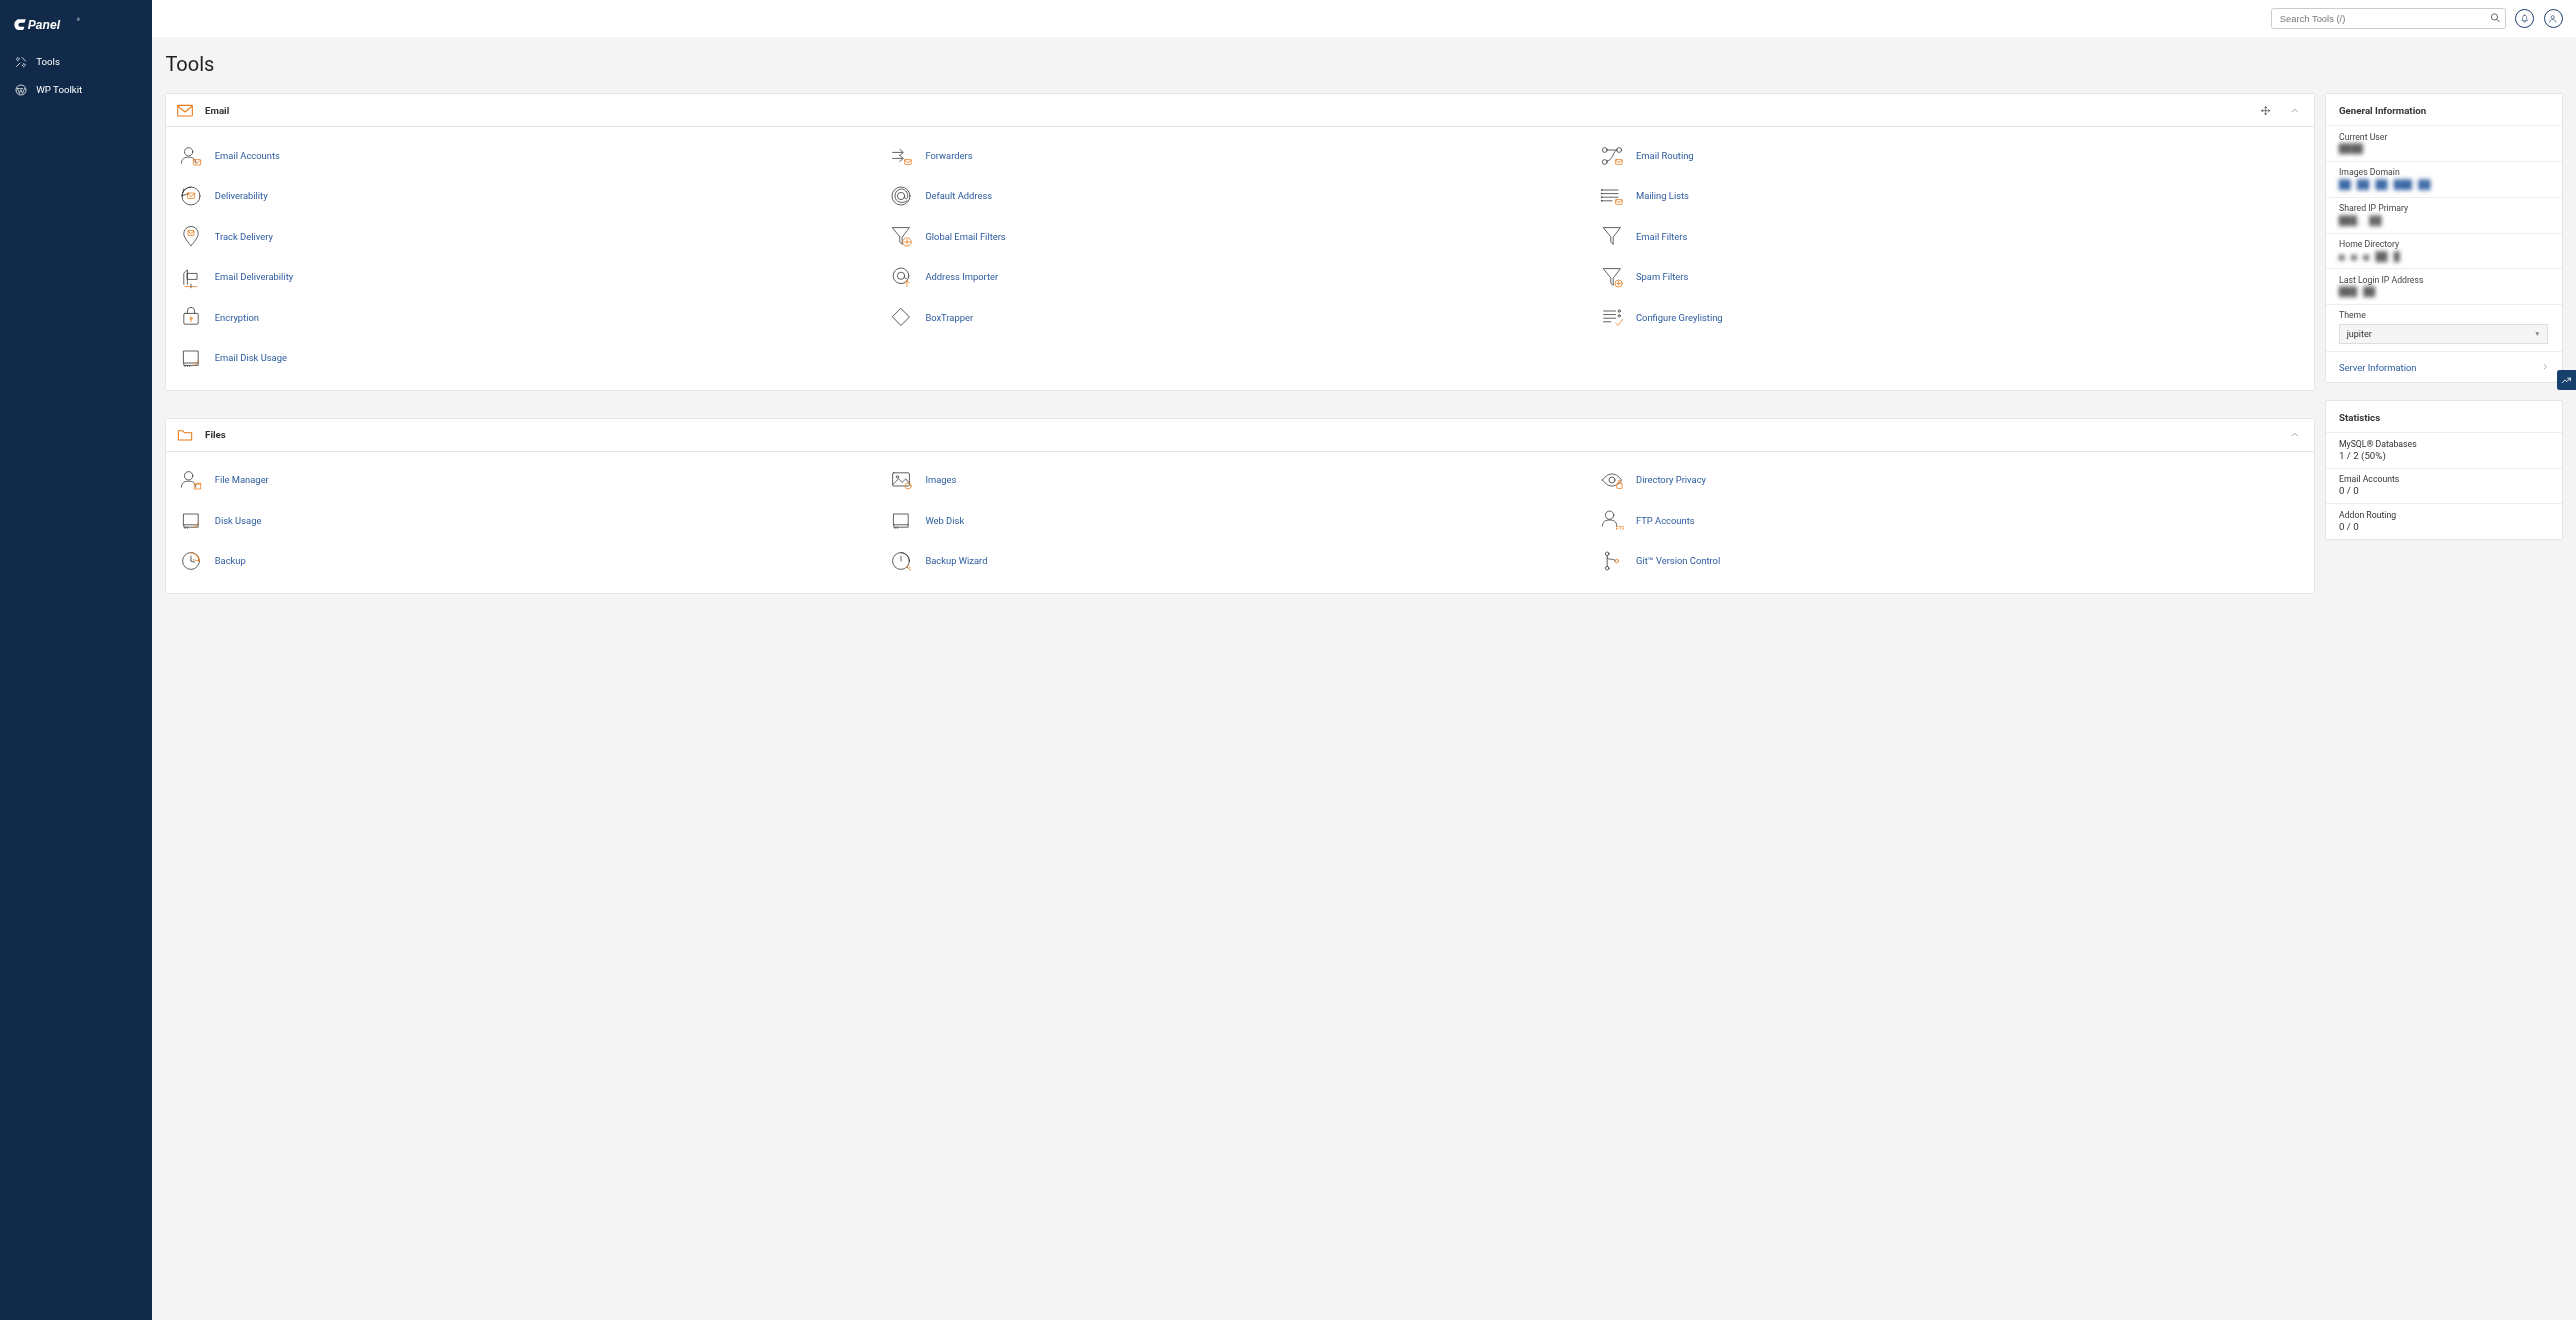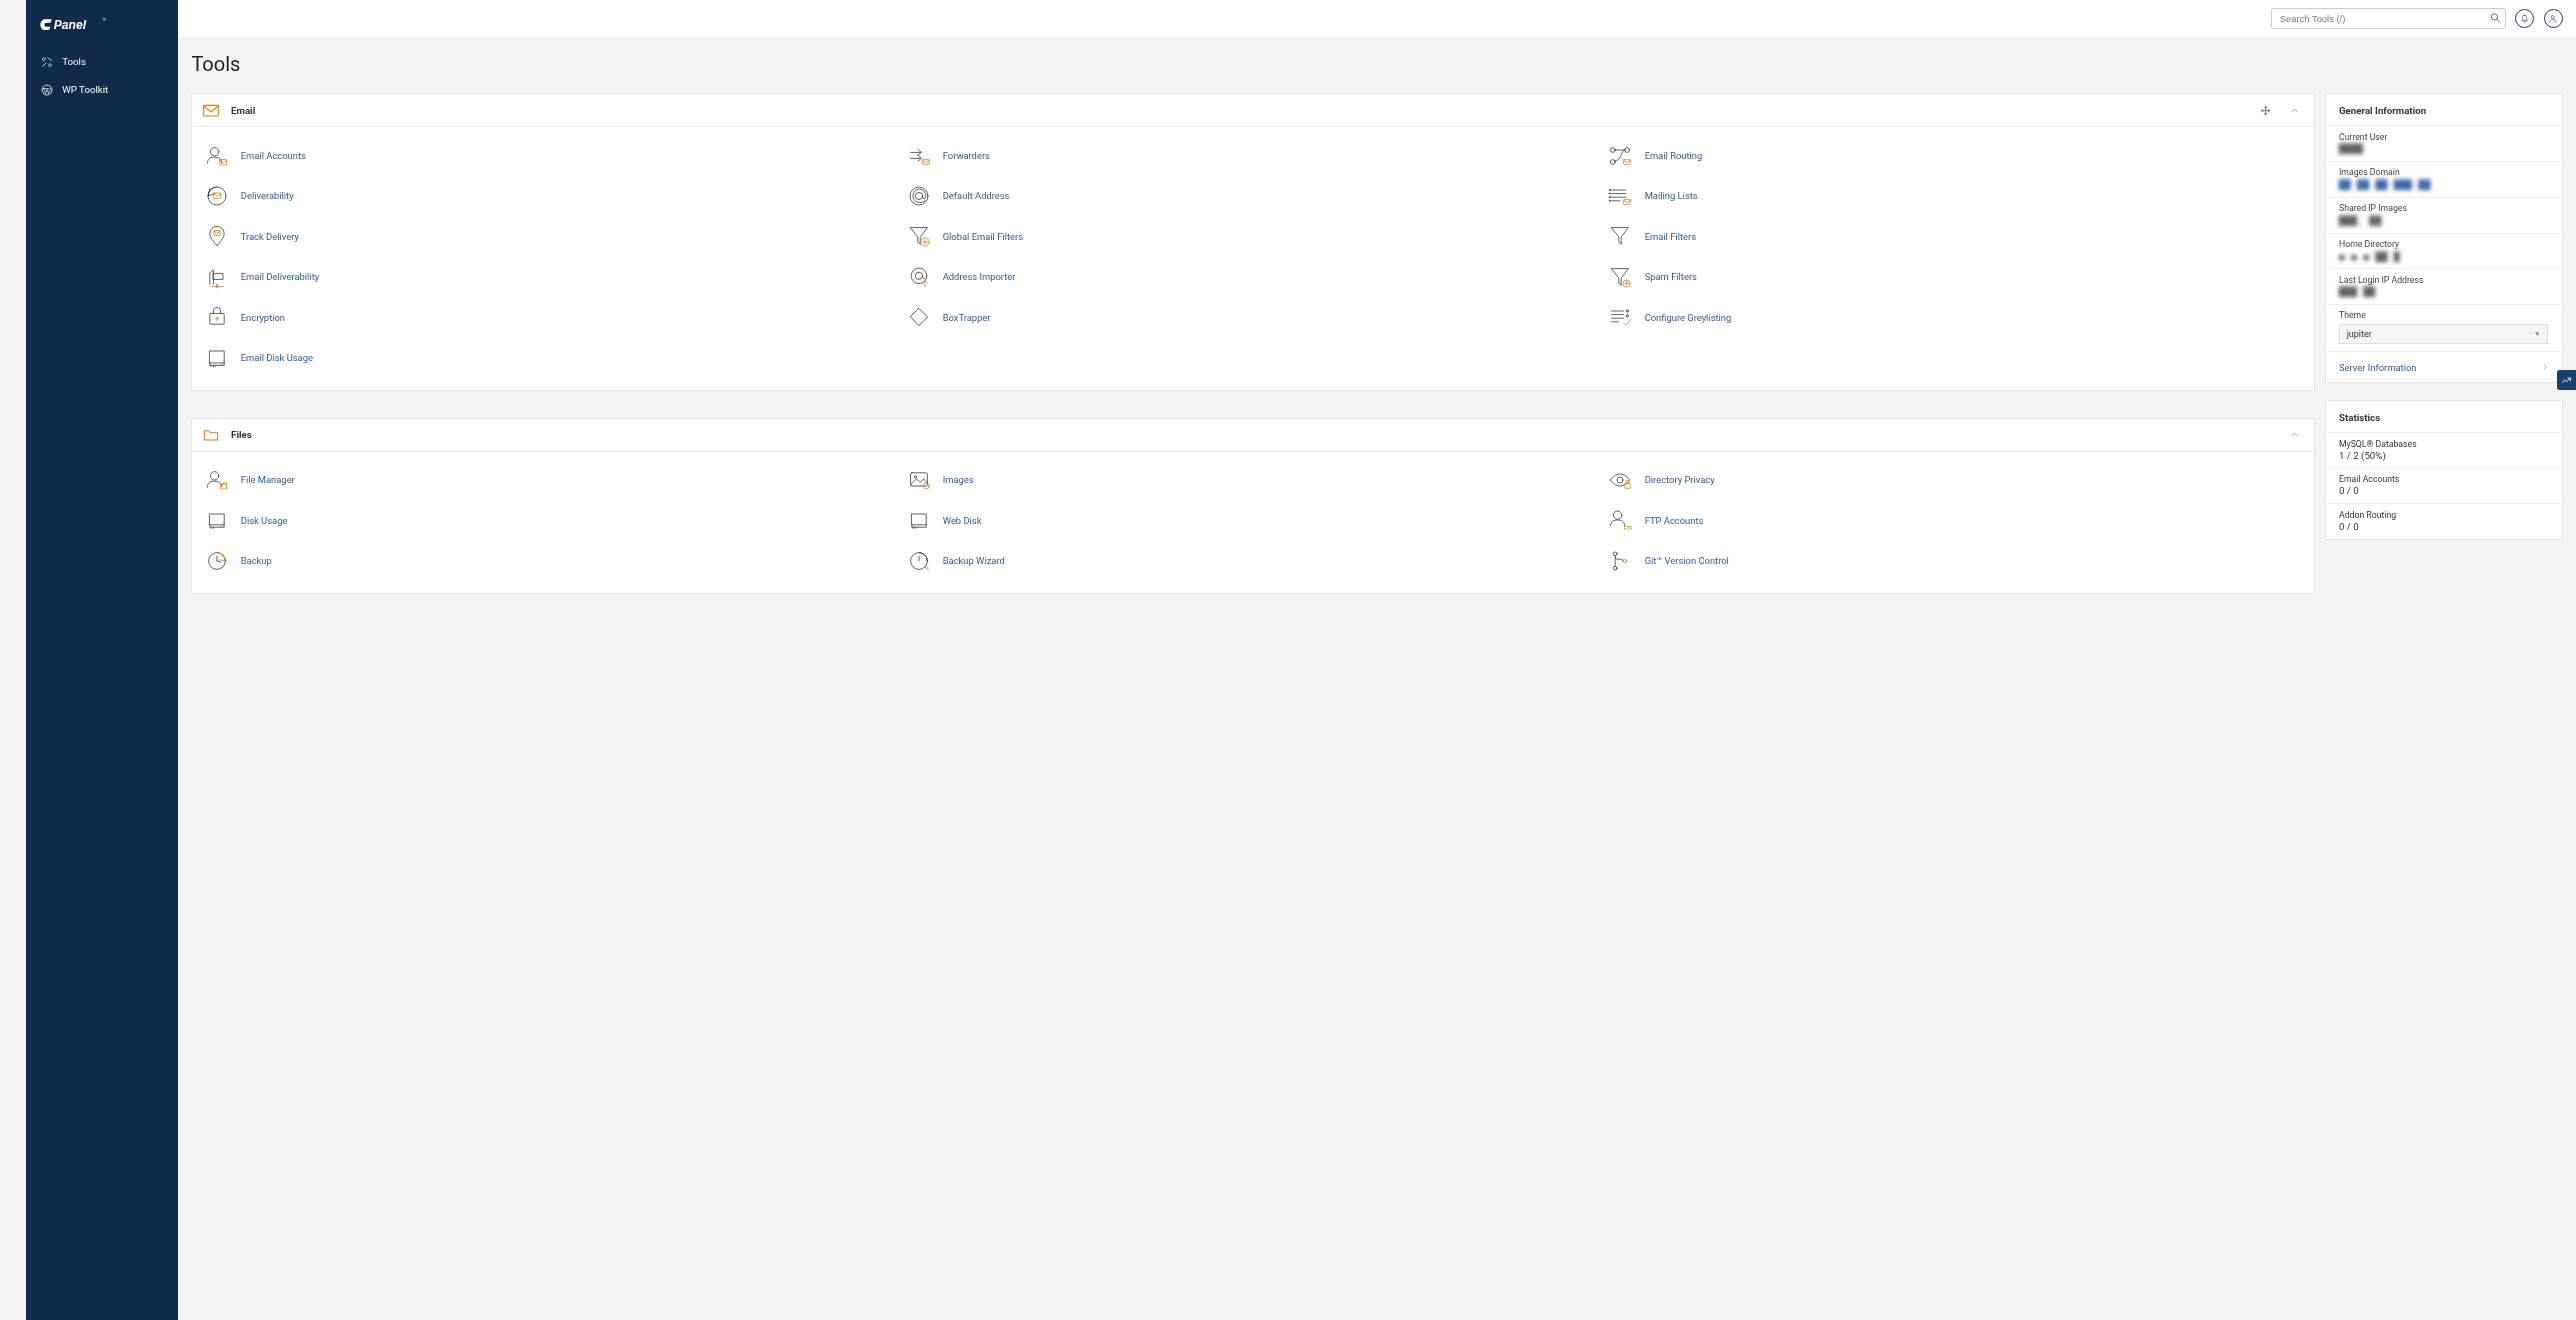--- a/index.html
+++ b/index.html
@@ -1,20 +1,20 @@
 <!DOCTYPE html>
 <html style="font-size:10.7px"><head>
 <meta charset="utf-8">
 <style>
   * { box-sizing: border-box; margin: 0; padding: 0; }
   body { font-family: -apple-system, BlinkMacSystemFont, "Segoe UI", Roboto, Helvetica, Arial, sans-serif; background: #f4f4f4; color: #333; overflow: hidden; }
   .app { display: flex; width: 100vw; height: 100vh; }
 
   
-  .sidebar { width: 152px; background: #122a4a; color: #fff; flex-shrink: 0; display: flex; flex-direction: column; margin-left: 26px; }
+  .sidebar { width: 152px; background: #122a4a; color: #fff; flex-shrink: 0; display: flex; flex-direction: column; }
   .logo { padding: 16px 13.4px 14.8px; }
   .logo svg { width: 74px; height: auto; display: block; }
   .nav-item { display: flex; align-items: center; gap: 9.4px; padding: 8px 14.8px; font-size: 9.7px; color: #fff; cursor: pointer; }
   .nav-item.active { color: #fff; font-weight: 400; }
   .nav-item svg { width: 12px; height: 12px; flex-shrink: 0; }
 
   
   .main { flex: 1; display: flex; flex-direction: column; overflow: hidden; background: #f4f4f4; }
   .topbar { background: #fff; display: flex; align-items: center; justify-content: flex-end; padding: 8px 13.4px; gap: 9.4px; }
   .search-wrap { position: relative; }
@@ -465,21 +465,21 @@
             <div class="panel-title">General Information</div>
             <div class="info-row">
               <div class="info-label">Current User</div>
               <div class="info-value blurred">████</div>
             </div>
             <div class="info-row">
               <div class="info-label">Images Domain</div>
               <div class="info-value blurred link">██ ██ ██ ███ ██</div>
             </div>
             <div class="info-row">
-              <div class="info-label">Shared IP Images</div>
+              <div class="info-label">Shared IP Primary</div>
               <div class="info-value blurred">███.  ██</div>
             </div>
             <div class="info-row">
               <div class="info-label">Home Directory</div>
               <div class="info-value blurred">■ ■ ■ ██ █</div>
             </div>
             <div class="info-row">
               <div class="info-label">Last Login IP Address</div>
               <div class="info-value blurred">███ ██</div>
             </div>

